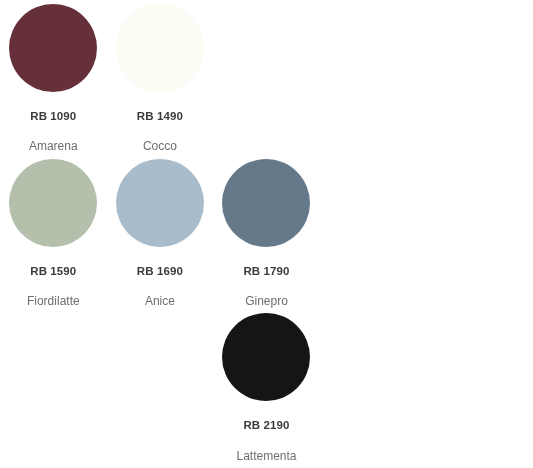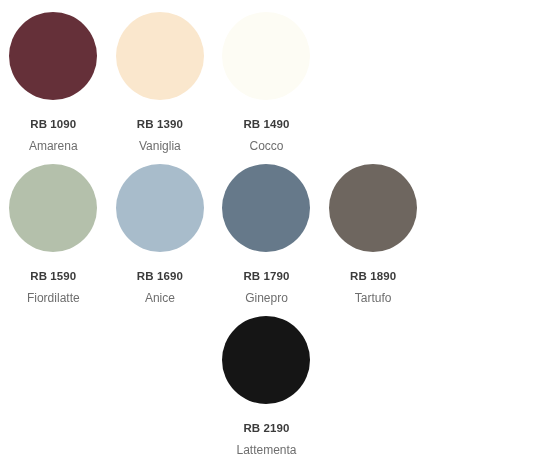--- a/index.html
+++ b/index.html
@@ -11,21 +11,21 @@
     height: 468px;
     background: #ffffff;
     font-family: "Liberation Sans", sans-serif;
     overflow: hidden;
   }
 
   .palette {
     width: 533px;
     height: 468px;
     box-sizing: border-box;
-    padding: 12px 0 0 0;
+    padding: 4px 0 0 0;
     display: flex;
     flex-direction: column;
   }
 
   .swatch-row {
     display: grid;
     grid-template-columns: repeat(5, 1fr);
     height: 156px;
   }
 
@@ -55,43 +55,38 @@
     margin-top: 17px;
     font-size: 11.5px;
     font-weight: bold;
     color: #3b3b3b;
     letter-spacing: 0.1px;
     line-height: 1.25;
     text-align: center;
   }
 
   .swatch-name {
-    margin-top: 8px;
+    margin-top: 16px;
     font-size: 12px;
     font-weight: normal;
     color: #6e6e6e;
     line-height: 1.25;
     text-align: left;
   }
 </style>
 </head>
 <body>
 
 <div class="palette">
 
   <div class="swatch-row">
     <div class="swatch">
       <div class="chip" style="background: rgb(101, 48, 57);"></div>
       <div class="swatch-code">RB 1090</div>
       <div class="swatch-name">Amarena</div>
-    </div>
-    <div class="swatch">
-      <div class="chip" style="background: rgb(250, 231, 205);"></div>
-      <div class="swatch-code">RB 1390</div>
-      <div class="swatch-name">Vaniglia</div>
     </div>
     <div class="swatch">
       <div class="chip" style="background: rgb(253, 252, 244);"></div>
       <div class="swatch-code">RB 1490</div>
       <div class="swatch-name">Cocco</div>
     </div>
   </div>
 
   <div class="swatch-row">
     <div class="swatch">
@@ -101,25 +96,20 @@
     </div>
     <div class="swatch">
       <div class="chip" style="background: rgb(168, 188, 203);"></div>
       <div class="swatch-code">RB 1690</div>
       <div class="swatch-name">Anice</div>
     </div>
     <div class="swatch">
       <div class="chip" style="background: rgb(102, 121, 138);"></div>
       <div class="swatch-code">RB 1790</div>
       <div class="swatch-name">Ginepro</div>
-    </div>
-    <div class="swatch">
-      <div class="chip" style="background: rgb(110, 102, 95);"></div>
-      <div class="swatch-code">RB 1890</div>
-      <div class="swatch-name">Tartufo</div>
     </div>
   </div>
 
   <div class="swatch-row">
     <div class="swatch swatch-empty">
       <div class="chip"></div>
       <div class="swatch-code"></div>
       <div class="swatch-name"></div>
     </div>
     <div class="swatch swatch-empty">

